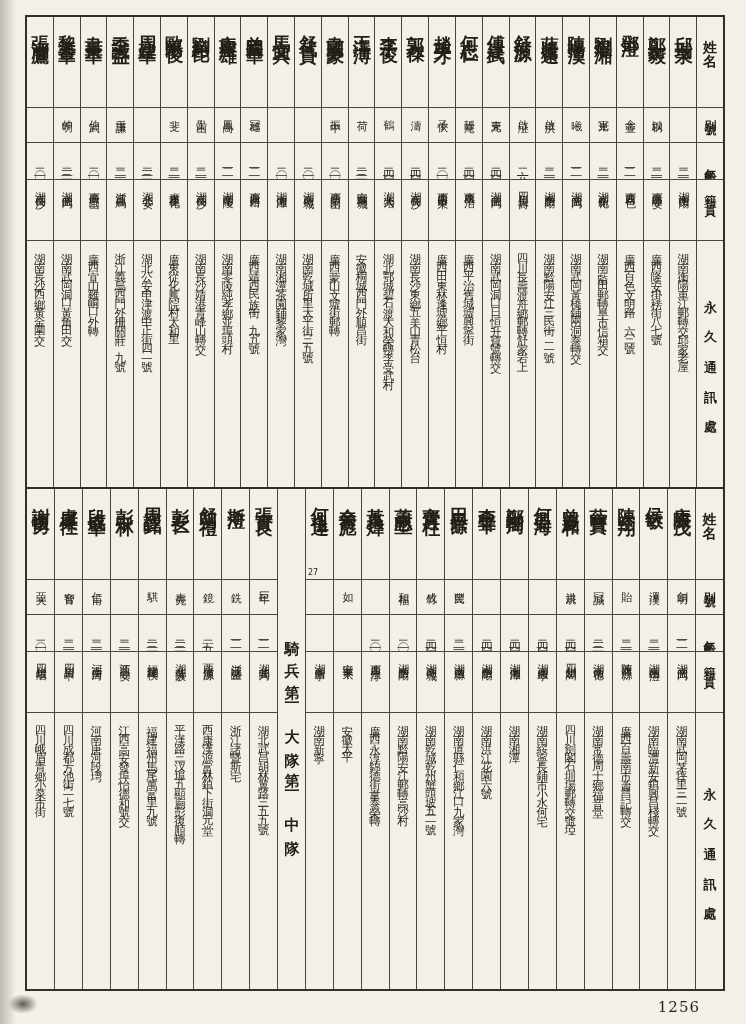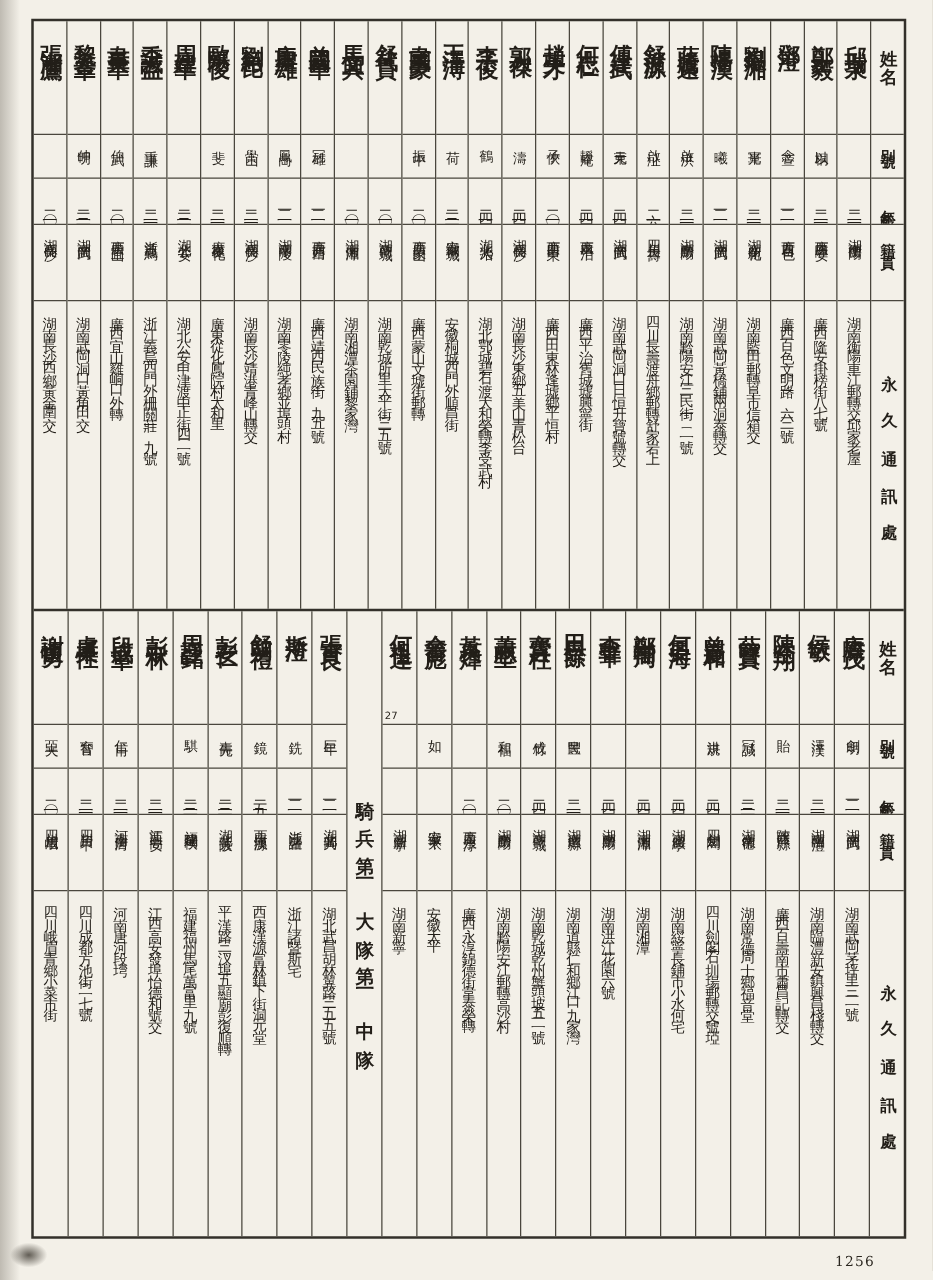--- a/index.html
+++ b/index.html
@@ -74,21 +74,21 @@
   .header-col .cell.address{align-items:center;justify-content:center;padding-top:0}
   .header-col .cell.address .vtxt{height:auto;font-size:13px;letter-spacing:30px;padding-top:0}
 
   
   .unit-col{flex-direction:row;align-items:center;justify-content:center}
   .unit-label{font-size:15px;font-weight:bold;letter-spacing:22px;line-height:1}
 
   .page-number{
     position:absolute;right:46px;bottom:8px;
     font-family:"DejaVu Serif","Liberation Serif",serif;
-    font-size:11px;letter-spacing:1px;color:#2a261f;
+    font-size:15px;letter-spacing:1px;color:#2a261f;
   }
 </style>
 </head>
 <body>
 
 <div class="page">
   <div class="gutter"></div>
   <div class="table-frame">
     <div class="roster-section" id="section-top">
         <div class="col header-col">

